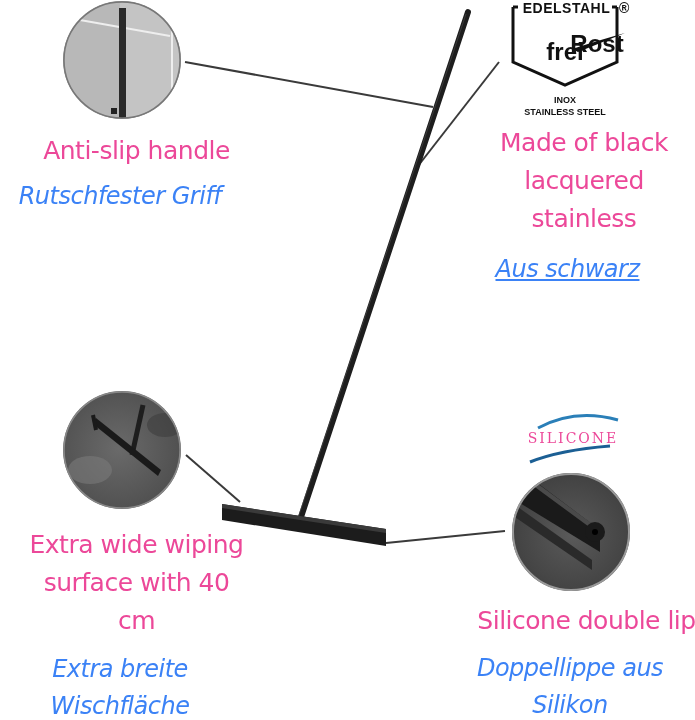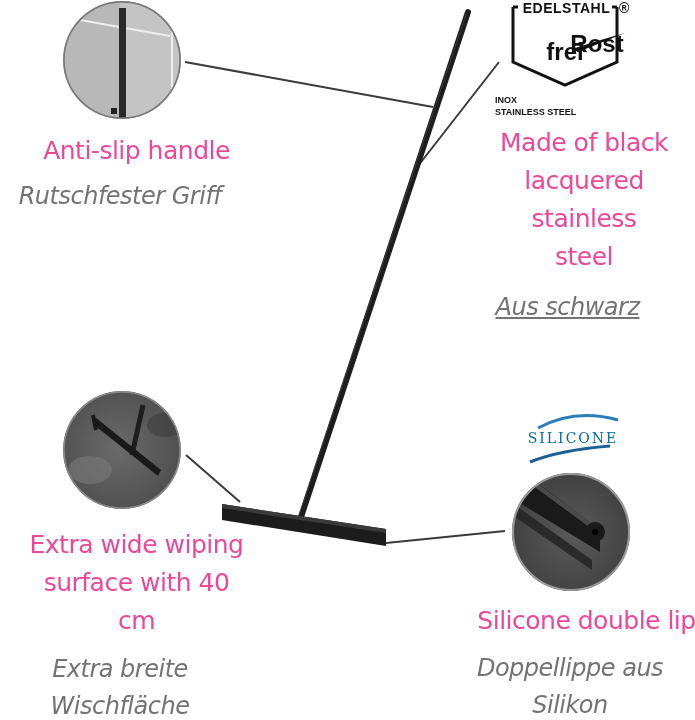--- a/index.html
+++ b/index.html
@@ -1,24 +1,24 @@
 <!DOCTYPE html>
 <html><head>
 <meta charset="utf-8">
 <style>
   html, body { margin: 0; padding: 0; }
   body { width: 695px; height: 720px; background: #ffffff; position: relative; overflow: hidden; font-family: "DejaVu Sans", sans-serif; }
   .abs { position: absolute; }
   .title { color: #ec4899; font-weight: normal; font-size: 25px; text-align: center; line-height: 38px; letter-spacing: -0.5px; padding-left: 33px; }
-  .sub { color: #737373; font-style: italic; font-size: 24px; text-align: center; line-height: 37px; letter-spacing: -0.5px; }
+  .sub { color: #3b82f6; font-style: italic; font-size: 24px; text-align: center; line-height: 37px; letter-spacing: -0.5px; }
   svg { position: absolute; left: 0; top: 0; }
   .badge-top { font-family: "Liberation Sans", sans-serif; font-weight: bold; font-size: 14px; letter-spacing: 0.5px; color: #111; }
   .badge-big { font-family: "Liberation Sans", sans-serif; font-weight: bold; font-size: 24px; color: #111; text-align: center; line-height: 24px; }
-  .badge-small { font-family: "Liberation Sans", sans-serif; font-weight: bold; font-size: 9px; color: #111; text-align: left; line-height: 12px; }
-  .silicone-text { font-family: "DejaVu Serif", serif; font-size: 14px; letter-spacing: 2px; color: #0369a1; }
+  .badge-small { font-family: "Liberation Sans", sans-serif; font-weight: bold; font-size: 9px; color: #111; text-align: center; line-height: 12px; }
+  .silicone-text { font-family: "DejaVu Serif", serif; font-size: 14px; letter-spacing: 2px; color: #ec4899; }
 </style>
 </head>
 <body>
 
 <svg width="695" height="720">
   <defs>
     <clipPath id="c1">
         <circle cx="122" cy="60" r="58"></circle>
       </clipPath>
     <clipPath id="c2">
@@ -114,21 +114,20 @@
 <div class="abs silicone-text" style="left:513px;top:430px;width:120px;text-align:center;">SILICONE</div>
 
 <div class="abs" style="left:0;top:132px;width:240px;">
   <div class="title">Anti-slip handle</div>
   <div class="sub" style="margin-top:8px;">Rutschfester Griff</div>
 </div>
 
 <div class="abs" style="left:440px;top:124px;width:255px;">
   <div class="title">Made of black</div>
   <div class="title">lacquered stainless</div>
-  <div class="title">steel</div>
   <div class="sub" style="margin-top:13px;text-decoration:underline;">Aus schwarz</div>
 </div>
 
 <div class="abs" style="left:-5px;top:526px;width:250px;">
   <div class="title">Extra wide wiping</div>
   <div class="title">surface with 40 cm</div>
   <div class="sub" style="margin-top:11px;">Extra breite</div>
   <div class="sub">Wischfläche</div>
 
 </div>

